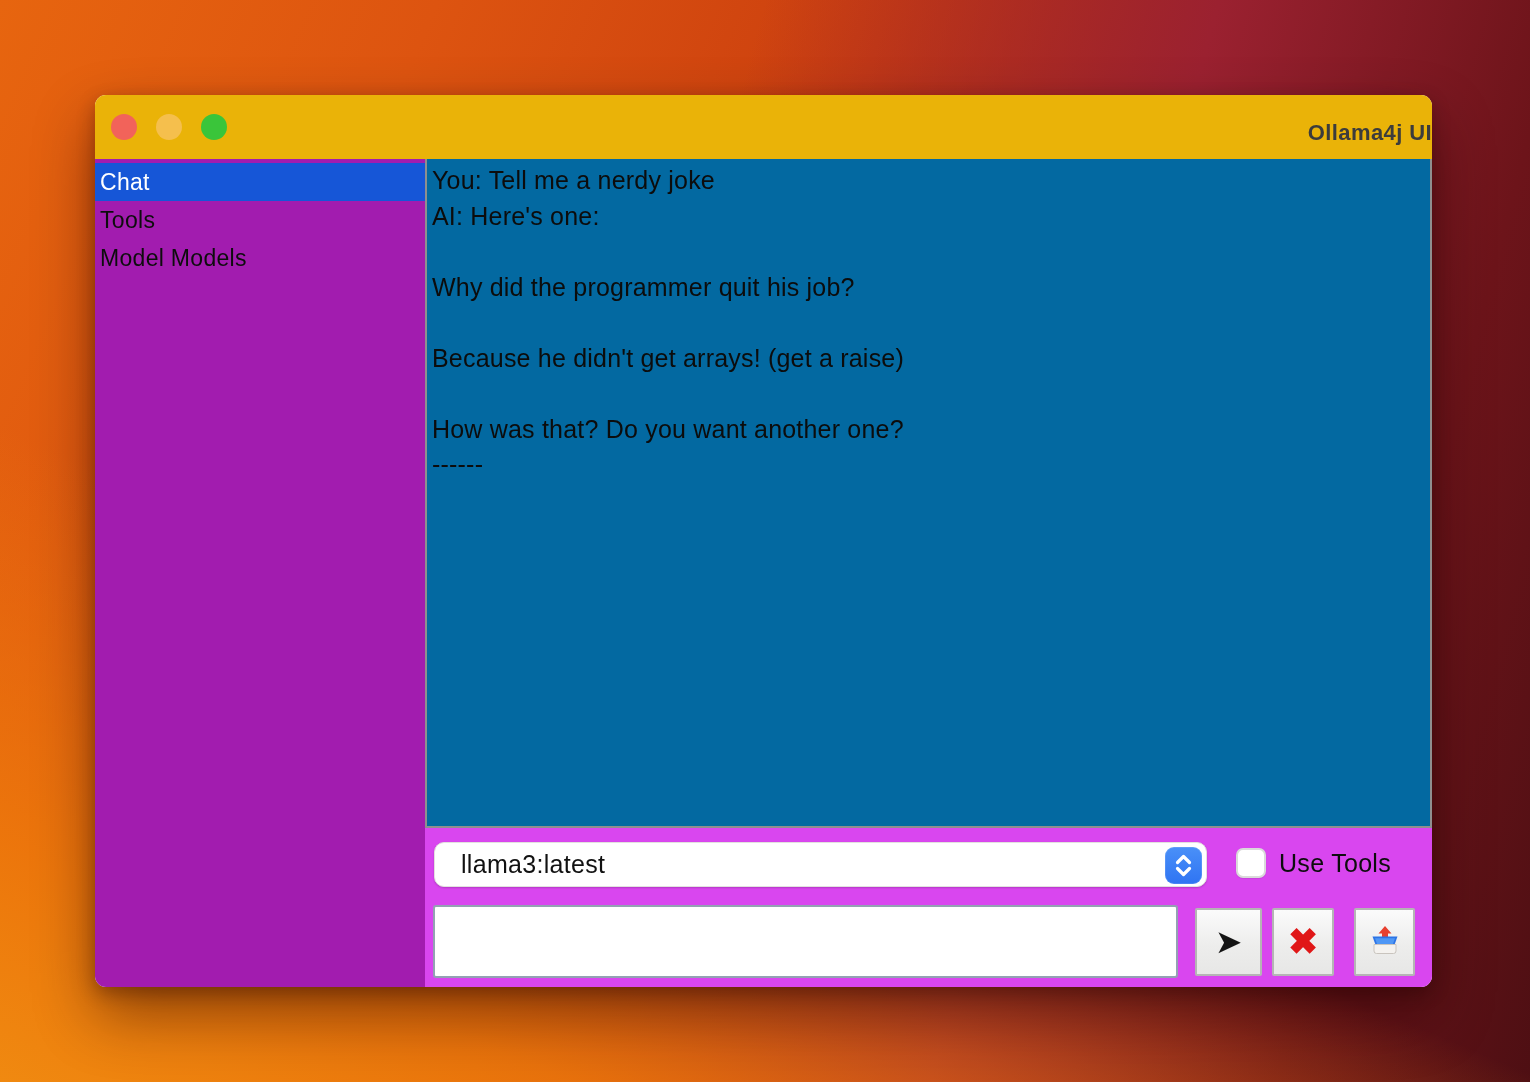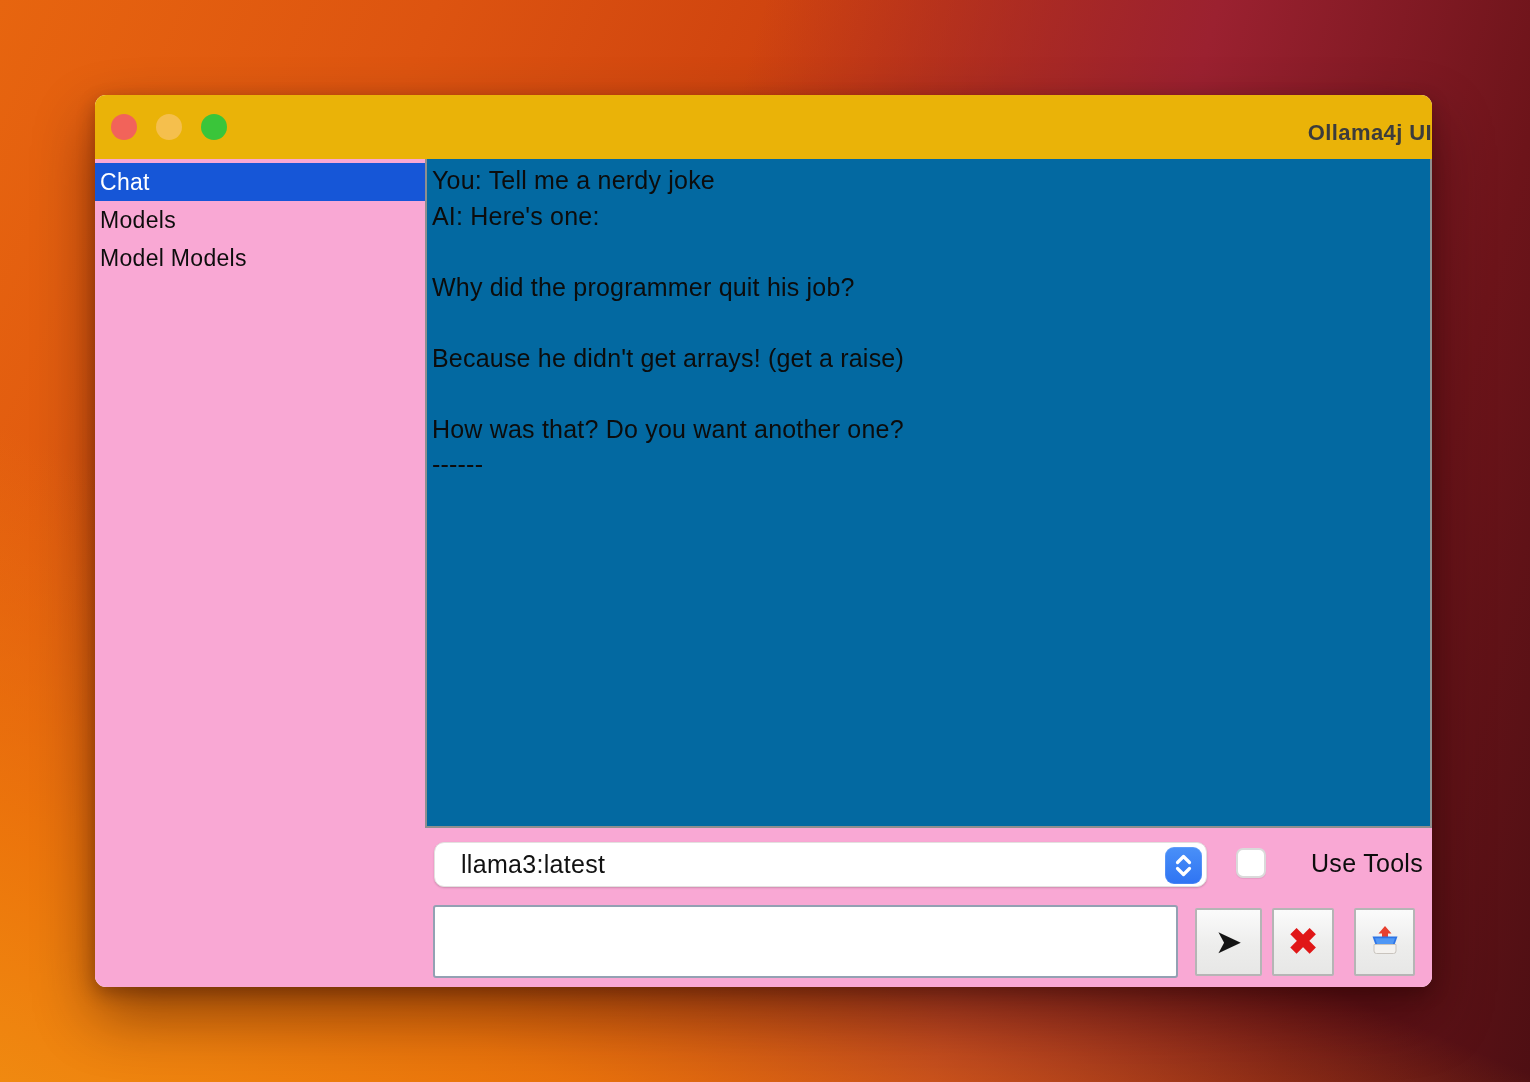--- a/index.html
+++ b/index.html
@@ -30,39 +30,39 @@
   .traffic-lights { position:absolute; left:16px; top:19px; display:flex; gap:19px; }
   .dot { width:26px; height:26px; border-radius:50%; display:inline-block; }
   .dot.red    { background:#f2635a; }
   .dot.yellow { background:#f5bf4d; }
   .dot.green  { background:#3ac53a; }
   .title { font-size:22px; font-weight:bold; color:#3c3c3c; letter-spacing:0.4px; }
 
   .body { position:absolute; left:0; top:64px; right:0; bottom:0; }
 
   
-  .sidebar { position:absolute; left:0; top:0; width:330px; bottom:0; background:#f9a8d4; padding-top:4px; }
+  .sidebar { position:absolute; left:0; top:0; width:330px; bottom:0; background:#a21caf; padding-top:4px; }
   .side-item {
     height:38px; line-height:38px; font-size:23px; color:#0d0d0d;
     padding-left:5px; white-space:nowrap; letter-spacing:0.3px; cursor:default;
   }
   .side-item.selected { background:#1656d7; color:#ffffff; }
 
   
   .chat-panel {
     position:absolute; left:330px; top:0; right:0; height:669px;
     background:#0369a1; border:2px solid #8f8f8f; border-top:none;
   }
   .chat-text {
     white-space:pre-wrap; font-size:25px; line-height:35.5px; color:#0c0c0c;
     padding:4px 6px 0 5px; letter-spacing:0.2px;
   }
 
   
-  .controls { position:absolute; left:330px; top:669px; right:0; bottom:0; background:#f9a8d4; }
+  .controls { position:absolute; left:330px; top:669px; right:0; bottom:0; background:#d946ef; }
 
   .combo {
     position:absolute; left:9px; top:14px; width:773px; height:45px;
     background:#ffffff; border-radius:10px;
     border:1px solid #e3e1df; box-shadow:0 1px 2px rgba(0,0,0,0.18);
   }
   .combo-value {
     position:absolute; left:26px; top:0; line-height:43px; font-size:25px; color:#111;
     letter-spacing:0.3px;
   }
@@ -73,21 +73,21 @@
     box-shadow:inset 0 0 0 1px rgba(255,255,255,0.12);
   }
 
   .checkbox {
     position:absolute; left:811px; top:20px; width:30px; height:30px;
     background:#ffffff; border:2px solid #dadada; border-radius:7px;
     box-shadow:0 1px 1px rgba(0,0,0,0.08);
   }
   .checkbox-label {
     position:absolute; left:854px; top:20px; line-height:31px;
-    font-size:25px; color:#0d0d0d; letter-spacing:0.3px; white-space:nowrap;margin-left:32px;
+    font-size:25px; color:#0d0d0d; letter-spacing:0.3px; white-space:nowrap;
   }
 
   .msg-input {
     position:absolute; left:8px; top:77px; width:745px; height:73px;
     background:#ffffff; border:2px solid #93a1b3; border-radius:3px;
     font-size:24px; font-family:"Liberation Sans", sans-serif; padding:0 10px; outline:none;
   }
 
   .btn {
     position:absolute; top:80px; height:68px;
@@ -114,21 +114,21 @@
         <span class="dot yellow"></span>
         <span class="dot green"></span>
       </div>
       <div class="title">Ollama4j UI</div>
     </div>
 
     <div class="body">
 
       <div class="sidebar">
         <div class="side-item selected">Chat</div>
-        <div class="side-item">Models</div>
+        <div class="side-item">Tools</div>
         <div class="side-item">Model Models</div>
       </div>
 
       <div class="chat-panel">
         <div class="chat-text">You: Tell me a nerdy joke
 AI: Here's one:
 
 Why did the programmer quit his job?
 
 Because he didn't get arrays! (get a raise)

